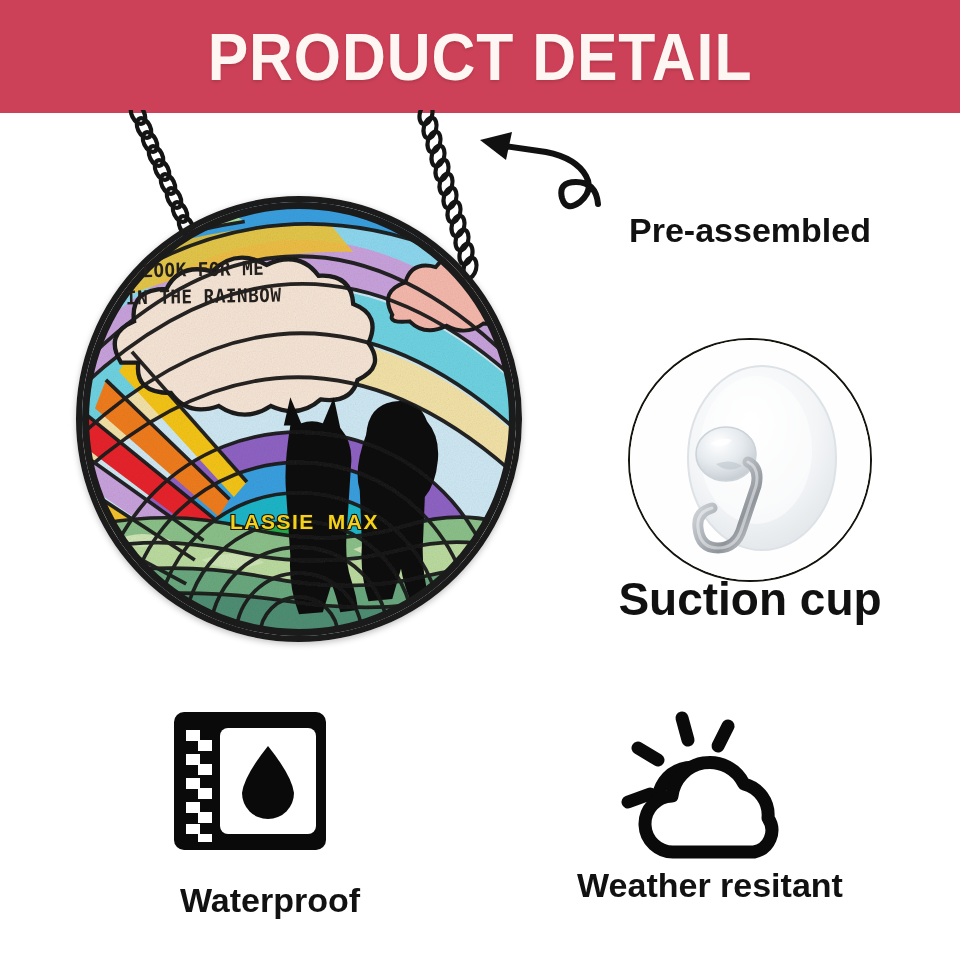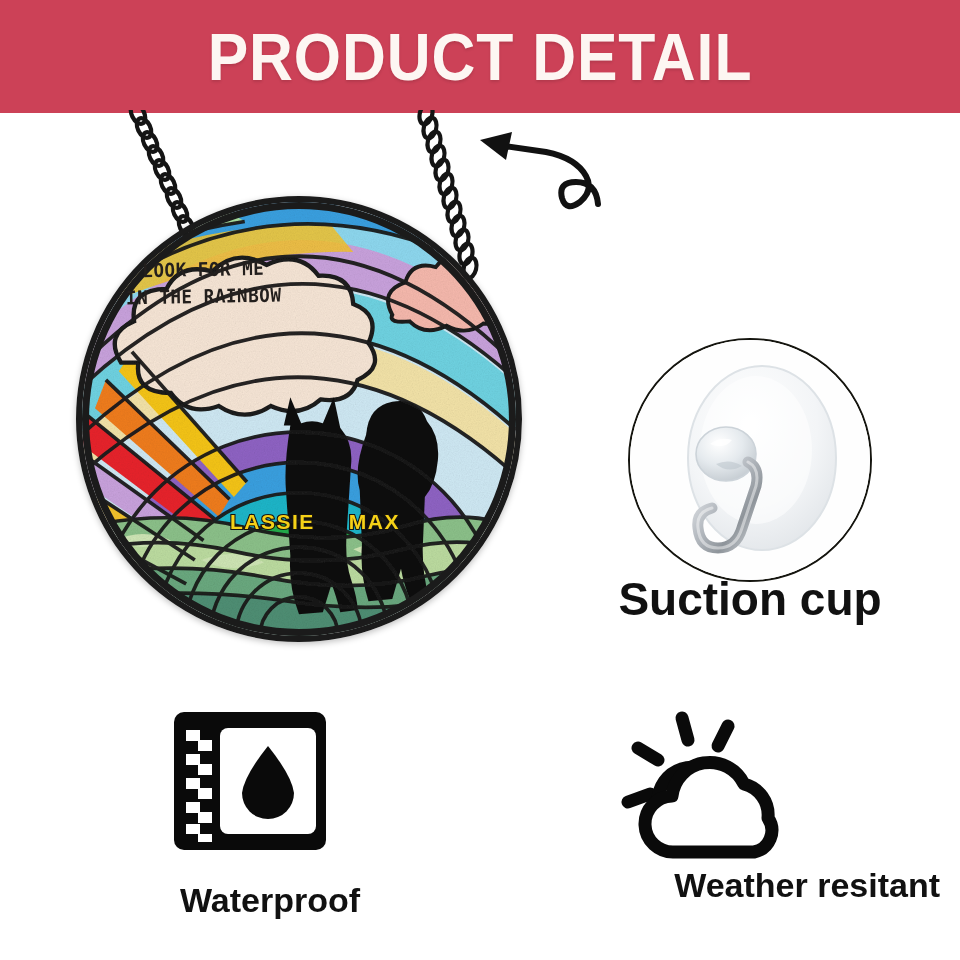--- a/index.html
+++ b/index.html
@@ -32,32 +32,32 @@
   .disc svg{display:block;width:100%;height:100%;}
 
   .quote-text{
     position:absolute;left:36px;top:146px;width:215px;
     font-family:"DejaVu Sans Mono", monospace;
     font-size:19px;font-weight:bold;line-height:1.42;color:#231f1d;
     text-align:center;letter-spacing:.5px;transform:scaleX(.93) rotate(-1deg);
   }
   .pet-names{
     position:absolute;left:170px;top:400px;width:230px;
-    display:flex;gap:34px;align-items:center;
+    display:flex;gap:13px;align-items:center;
     font-size:21px;font-weight:bold;letter-spacing:1.5px;
     color:#f5d117;-webkit-text-stroke:2.2px #17140f;
     paint-order:stroke fill;font-family:"Liberation Sans", sans-serif;
   }
 
   
   .callout{position:absolute;color:#111;font-weight:bold;text-align:center;}
   .chain-label{left:560px;top:208px;width:380px;font-size:34px;line-height:1.3;}
   .suction-label{left:560px;top:572px;width:380px;font-size:46px;}
   .wp-label{left:100px;top:866px;width:340px;font-size:34px;margin-top:15px;}
-  .wr-label{left:520px;top:866px;width:420px;font-size:34px;text-align:right;}
+  .wr-label{left:500px;top:866px;width:420px;font-size:34px;}
 
   .arrow-anno{position:absolute;left:470px;top:112px;width:140px;height:105px;}
 
   
   .suction-photo{
     position:absolute;left:628px;top:338px;width:244px;height:244px;
     border-radius:50%;overflow:hidden;border:2.5px solid #15150f;
     box-sizing:border-box;background:#fefefe;
   }
   .suction-photo svg{display:block;width:100%;height:100%;}
@@ -288,20 +288,21 @@
     </div>
   </div>
 
   <svg class="arrow-anno" viewBox="0 0 140 105">
     <path d="M128 92 q-2 -22 -22 -22 q-18 0 -14 16 q4 14 18 4
              q14 -12 6 -26 q-10 -18 -40 -24 L 34 34" fill="none" stroke="#111" stroke-width="6" stroke-linecap="round"></path>
     <path d="M10 28 L42 20 L36 48 Z" fill="#111"></path>
   </svg>
 
   <div class="callout chain-label">
+    <div>Pre-assembled</div>
   </div>
 
   <div class="suction-photo">
     <svg viewBox="0 0 240 240">
       <defs>
         <radialGradient id="cupg" cx="42%" cy="32%" r="78%">
           <stop offset="0%" stop-color="#ffffff"></stop>
           <stop offset="58%" stop-color="#f3f5f7"></stop>
           <stop offset="100%" stop-color="#dfe3e7"></stop>
         </radialGradient>

